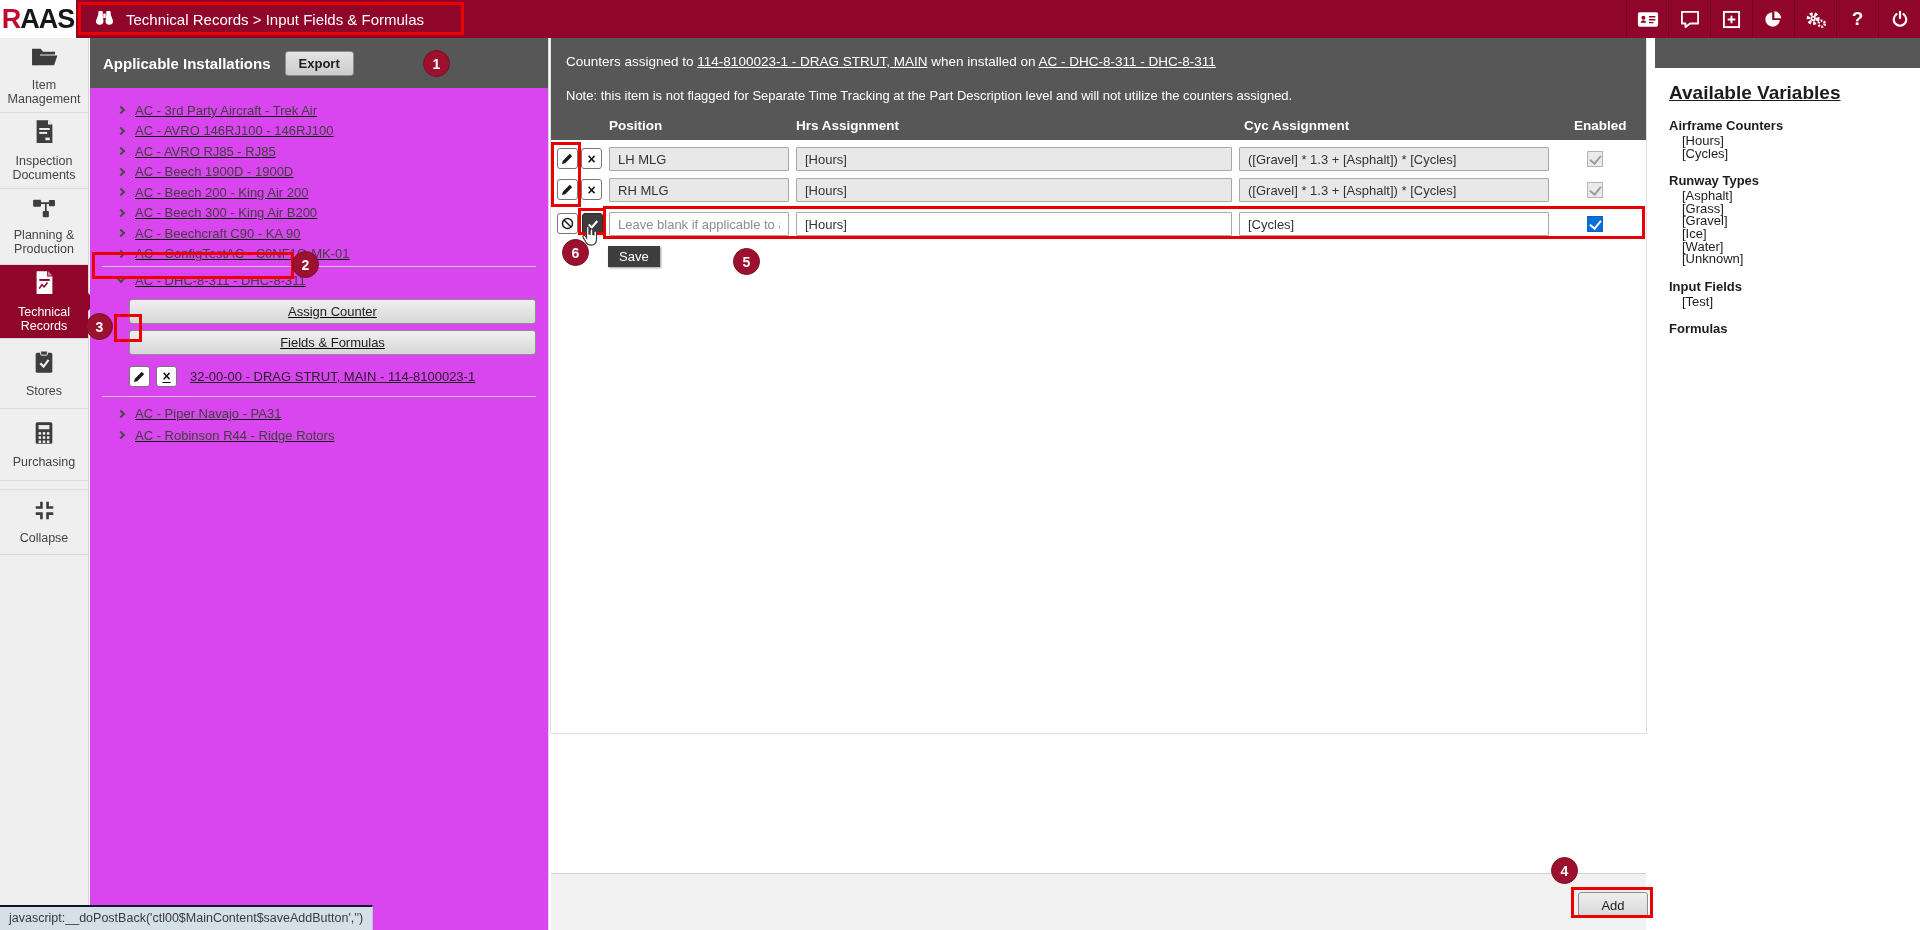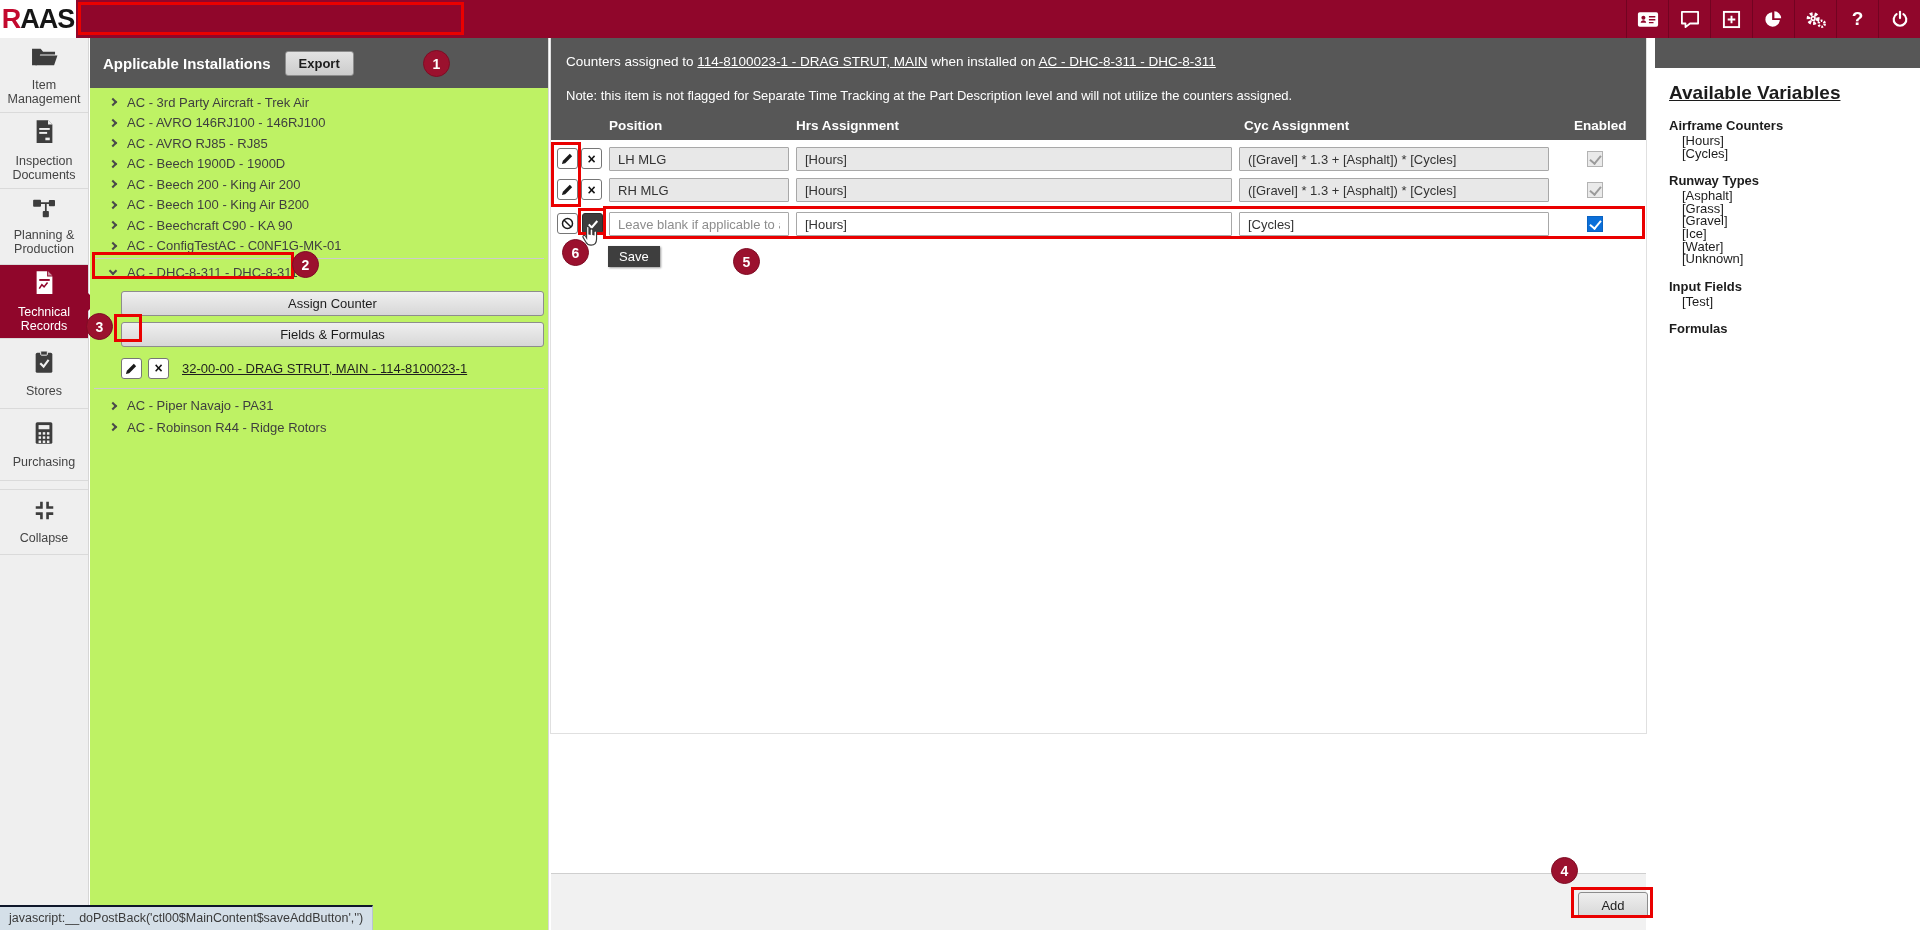--- a/index.html
+++ b/index.html
@@ -30,29 +30,29 @@
   .side-item .lbl { color:#444; }
   .side-item.active { background:#90062b; color:#fff; position:relative; }
   .side-item.active .lbl { color:#fff; }
   .side-item.active::after { content:""; position:absolute; right:-9px; top:50%; margin-top:-9px;
                border-left:9px solid #90062b; border-top:9px solid transparent;
                border-bottom:9px solid transparent; }
   .collapse-item { margin-top:8px; border-top:1px solid #dadada; }
 
   
   .tree-panel { position:absolute; left:90px; top:38px; width:459px; height:892px;
-                background:#bef264; border-right:1px solid #d9d9d9; }
+                background:#d946ef; border-right:1px solid #d9d9d9; }
   .tree-header { height:50px; background:#575757; display:flex; align-items:center; gap:14px;
                  padding:0 13px; }
   .tree-title { color:#fff; font-weight:bold; font-size:15px; }
   .btn { background:linear-gradient(#efefef,#d7d7d7); border:1px solid #8d8d8d; border-radius:3px;
          font-size:13px; color:#1d1d1d; padding:4px 13px; font-family:"Liberation Sans",sans-serif;
          cursor:pointer; }
   .btn.export { font-weight:bold; background:linear-gradient(#e3e3e3,#cccccc); }
-  .tree-list { padding:4px; }
+  .tree-list { padding:12px;text-decoration:underline; }
   .tree-item { display:flex; align-items:center; gap:11px; height:20.5px; padding-left:14px;
                font-size:13px; color:#3f3f3f; cursor:pointer; }
   .chev { display:inline-block; width:6px; height:6px; border-right:2.2px solid #4a4a4a;
           border-bottom:2.2px solid #4a4a4a; transform:rotate(-45deg); margin-left:2px; }
   .chev.down { transform:rotate(45deg); margin-top:-3px; }
   .sep { border-top:1px solid #ccc; margin-top:2px; }
   .expanded-row { height:26px; }
   .sub-block { padding:6px 0 7px 27px; }
   .sub-buttons { display:flex; gap:6px;flex-direction:column; }
   .sub-row { margin-top:10px; display:flex; align-items:center; gap:6px; height:22px; }
@@ -119,20 +119,34 @@
 </head>
 <body>
 
 <div class="app">
 
   <div class="topbar">
     <div class="logo">
       <span class="r">R</span>
       <span class="rest">AAS</span>
     </div>
+    <div class="breadcrumb">
+      <span>
+        <svg viewBox="0 0 24 18" width="21" height="16">
+            <g fill="#fff">
+              <rect x="5" y="1" width="5" height="4" rx="1"></rect>
+              <rect x="14" y="1" width="5" height="4" rx="1"></rect>
+              <rect x="10.6" y="4" width="2.8" height="5"></rect>
+              <path d="M2.2 12.5 5.2 4h4.6l1 8.5a4.3 4.3 0 1 1-8.6 0z"></path>
+              <path d="M13.2 12.5l1-8.5h4.6l3 8.5a4.3 4.3 0 1 1-8.6 0z"></path>
+            </g>
+          </svg>
+      </span>
+      <span>Technical Records &gt; Input Fields &amp; Formulas</span>
+    </div>
     <div class="topbar-icons">
       <div class="tb-icon">
         <svg viewBox="0 0 24 18" width="22" height="17">
             <rect x="1" y="1" width="22" height="16" rx="2" fill="#fff"></rect>
             <circle cx="7" cy="7" r="2.2" fill="#90062b"></circle>
             <path d="M4 12.5c0-1.8 1.4-2.8 3-2.8s3 1 3 2.8z" fill="#90062b"></path>
             <g stroke="#90062b" stroke-width="1.6">
               <path d="M13 6h7M13 9.2h7M13 12.4h5"></path>
             </g>
           </svg>
@@ -276,21 +290,21 @@
       <div class="tree-item">
           <span class="chev"></span>
           <span>AC - Beech 1900D - 1900D</span>
         </div>
       <div class="tree-item">
           <span class="chev"></span>
           <span>AC - Beech 200 - King Air 200</span>
         </div>
       <div class="tree-item">
           <span class="chev"></span>
-          <span>AC - Beech 100 - King Air B200</span>
+          <span>AC - Beech 300 - King Air B200</span>
         </div>
       <div class="tree-item">
           <span class="chev"></span>
           <span>AC - Beechcraft C90 - KA 90</span>
         </div>
       <div class="tree-item">
           <span class="chev"></span>
           <span>AC - ConfigTestAC - C0NF1G-MK-01</span>
         </div>
       <div class="sep"></div>

